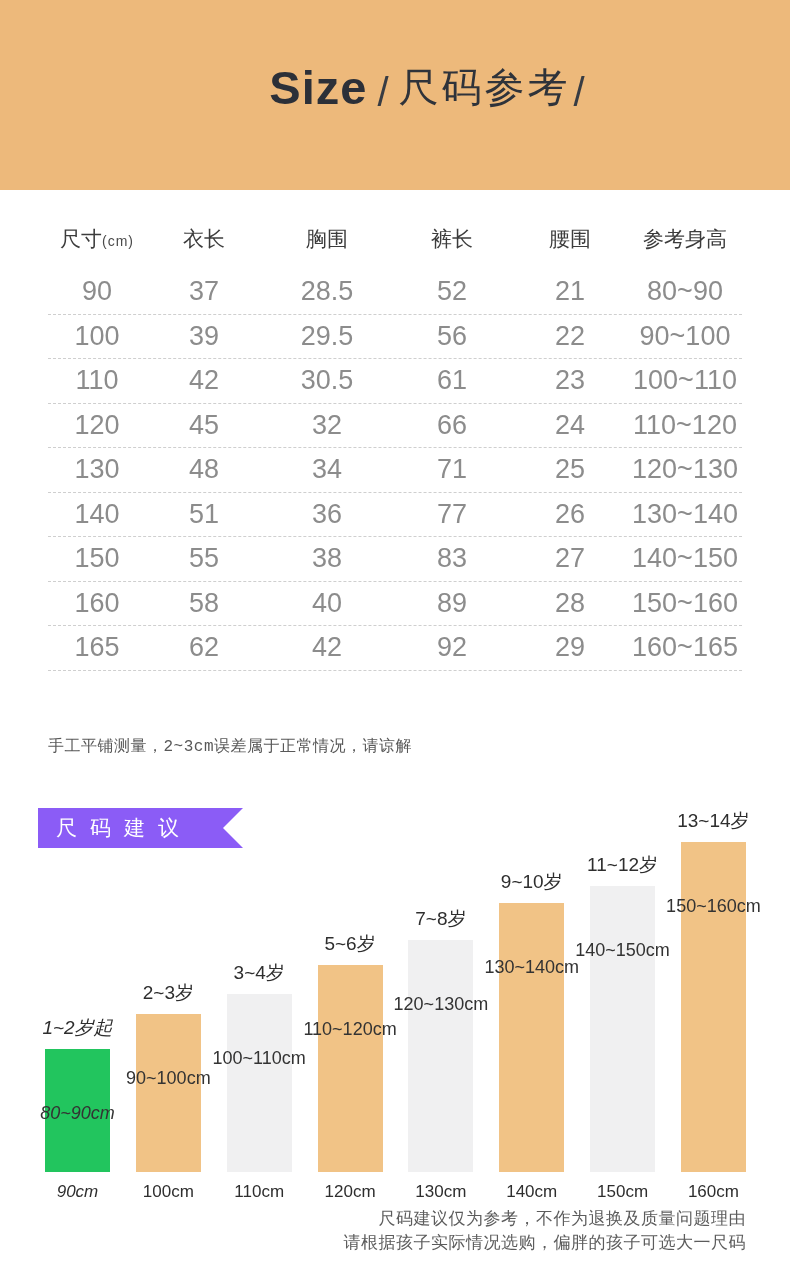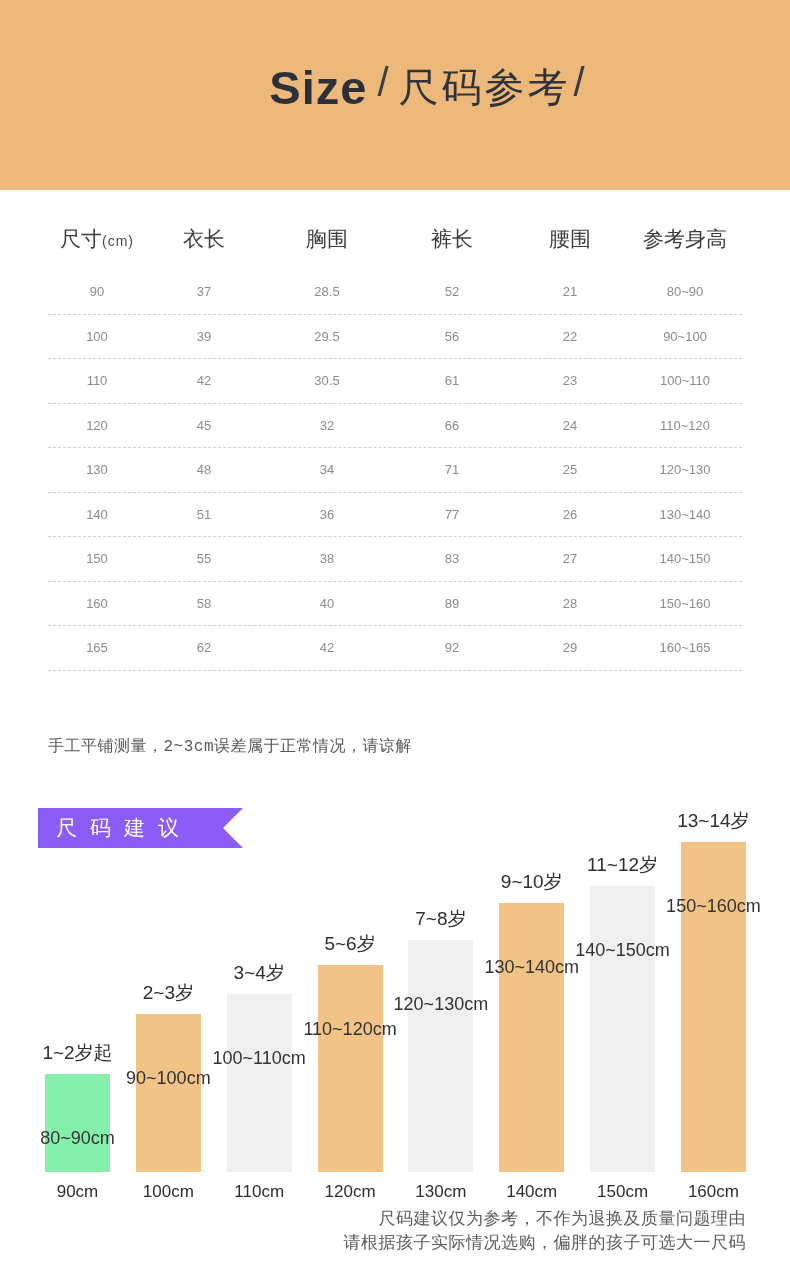--- a/index.html
+++ b/index.html
@@ -10,41 +10,41 @@
   }
   .page{position:relative;width:790px;height:1279px;}
 
   
   .band{
     position:absolute;left:0;top:0;width:790px;height:190px;
     background:#edb97b;
   }
   .title{
     position:absolute;left:0;right:0;top:60px;
-    display:flex;align-items:flex-start;justify-content:center;
+    display:flex;align-items:flex-end;justify-content:center;
     padding-left:64px;white-space:nowrap;
   }
   .t-en{font-size:47px;font-weight:bold;color:#2c3038;letter-spacing:1px;}
   .t-sep{font-size:40px;color:#383c43;margin:0 10px;}
   .t-sep2{margin:0 0 0 3px;}
   .t-zh{font-size:40px;color:#2f333a;letter-spacing:3px;}
 
   
   .size-table{position:absolute;left:48px;top:222px;width:694px;}
   .trow{
     display:grid;
     grid-template-columns:98px 116px 130px 120px 116px 114px;
     align-items:center;text-align:center;
   }
   .thead-row{height:34px;margin-bottom:14px;color:#3c3c3c;font-size:21px;}
   .thead-row .sub{font-size:14px;color:#4a4a4a;letter-spacing:1px;}
   .tbody-row{
     height:44.5px;box-sizing:border-box;
     border-bottom:1px dashed #cfcfcf;
-    color:#8c8c8c;font-size:13px;
+    color:#8c8c8c;font-size:27px;
   }
 
   
   .note{
     position:absolute;left:48px;top:736px;
     font-size:16px;color:#585858;letter-spacing:0.5px;font-family:Liberation Mono, monospace;
   }
 
   
   .ribbon{
@@ -186,21 +186,21 @@
       </div>
   </div>
 
   <div class="note">手工平铺测量，2~3cm误差属于正常情况，请谅解</div>
 
   <div class="ribbon" style="background: #8b5cf6; text-align: right;">
     <span>尺码建议</span>
   </div>
 
   <div class="chart" id="chart">
-      <div class="bar-slot" style="height: 98px; background: #86efac;">
+      <div class="bar-slot" style="height: 123px; background: #22c55e; font-style: italic;">
         <span class="age-label">1~2岁起</span>
         <span class="cm-label">80~90cm</span>
         <span class="x-label">90cm</span>
       </div>
       <div class="bar-slot" style="height: 158px; background: rgb(241, 195, 134);">
         <span class="age-label">2~3岁</span>
         <span class="cm-label">90~100cm</span>
         <span class="x-label">100cm</span>
       </div>
       <div class="bar-slot" style="height: 178px; background: rgb(240, 240, 241);">

